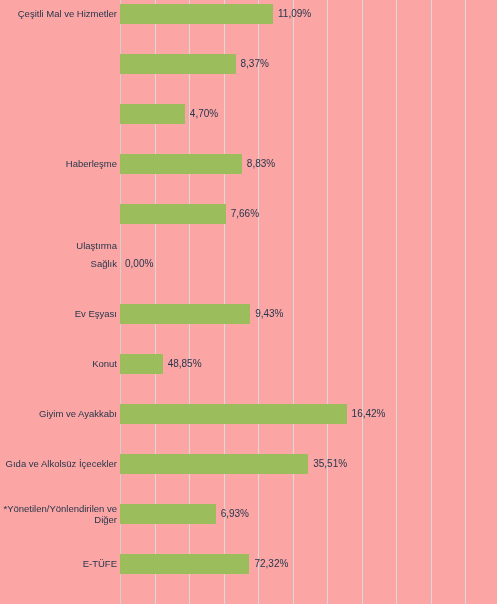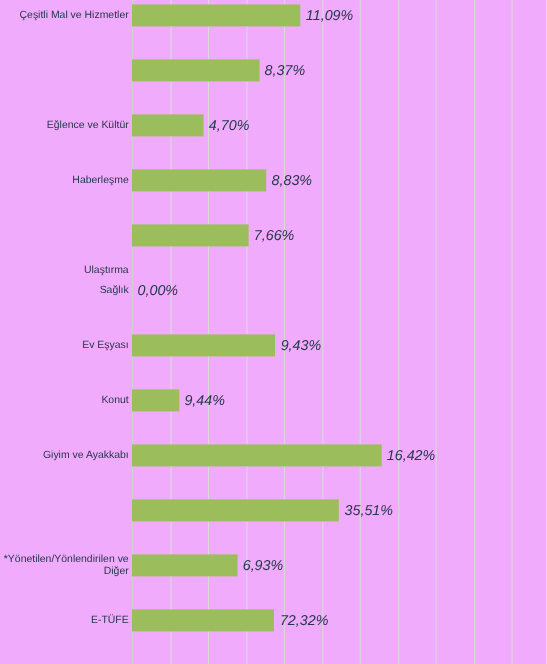--- a/index.html
+++ b/index.html
@@ -7,21 +7,21 @@
     padding: 0;
     background: #ffffff;
   }
   body {
     font-family: "Liberation Sans", sans-serif;
   }
   #chart-root {
     position: relative;
     width: 497px;
     height: 604px;
-    background: #f0abfc;
+    background: #fca5a5;
     overflow: hidden;
   }
   
   #plot-area {
     position: absolute;
     left: 120px;
     top: 0px;
     width: 345px;
     height: 604px;
   }
@@ -53,25 +53,24 @@
     white-space: pre-line;
   }
   .bar {
     position: absolute;
     left: 120px;
     height: 20px;
     background: #9cbd5c;
   }
   .bar-value {
     position: absolute;
-    font-size: 13px;
+    font-size: 10px;
     line-height: 11px;
     color: #26374b;
     white-space: nowrap;
-    font-style: italic;
   }
 </style>
 </head>
 <body>
 
 <div id="chart-root">
 
   <div id="plot-area">
       <div class="gridline axis" style="left: 0px;"></div>
       <div class="gridline" style="left: 34.5px;"></div>
@@ -89,21 +88,20 @@
       <div class="cat-row" style="top: 4px;">
         <div class="cat-label" style="top: 4.25px;">Çeşitli Mal ve Hizmetler</div>
         <div class="bar" style="width: 153.042px; top: 0px;"></div>
         <div class="bar-value" style="left: 278.042px; top: 4px;">11,09%</div>
       </div>
       <div class="cat-row" style="top: 54px;">
         <div class="bar" style="width: 115.506px; top: 0px;"></div>
         <div class="bar-value" style="left: 240.506px; top: 4px;">8,37%</div>
       </div>
       <div class="cat-row" style="top: 104px;">
-        <div class="cat-label" style="top: 4.25px;">Eğlence ve Kültür</div>
         <div class="bar" style="width: 64.86px; top: 0px;"></div>
         <div class="bar-value" style="left: 189.86px; top: 4px;">4,70%</div>
       </div>
       <div class="cat-row" style="top: 154px;">
         <div class="cat-label" style="top: 4.25px;">Haberleşme</div>
         <div class="bar" style="width: 121.854px; top: 0px;"></div>
         <div class="bar-value" style="left: 246.854px; top: 4px;">8,83%</div>
       </div>
       <div class="cat-row" style="top: 204px;">
         <div class="cat-label" style="top: 4.25px; margin-top: 32px;">Ulaştırma</div>
@@ -115,28 +113,29 @@
         <div class="bar-value" style="left: 125px; top: 4px;">0,00%</div>
       </div>
       <div class="cat-row" style="top: 304px;">
         <div class="cat-label" style="top: 4.25px;">Ev Eşyası</div>
         <div class="bar" style="width: 130.134px; top: 0px;"></div>
         <div class="bar-value" style="left: 255.134px; top: 4px;">9,43%</div>
       </div>
       <div class="cat-row" style="top: 354px;">
         <div class="cat-label" style="top: 4.25px;">Konut</div>
         <div class="bar" style="width: 42.642px; top: 0px;"></div>
-        <div class="bar-value" style="left: 167.642px; top: 4px;">9,44%</div>
+        <div class="bar-value" style="left: 167.642px; top: 4px;">48,85%</div>
       </div>
       <div class="cat-row" style="top: 404px;">
         <div class="cat-label" style="top: 4.25px;">Giyim ve Ayakkabı</div>
         <div class="bar" style="width: 226.596px; top: 0px;"></div>
         <div class="bar-value" style="left: 351.596px; top: 4px;">16,42%</div>
       </div>
       <div class="cat-row" style="top: 454px;">
+        <div class="cat-label" style="top: 4.25px;">Gıda ve Alkolsüz İçecekler</div>
         <div class="bar" style="width: 188.232px; top: 0px;"></div>
         <div class="bar-value" style="left: 313.232px; top: 4px;">35,51%</div>
       </div>
       <div class="cat-row" style="top: 504px;">
         <div class="cat-label" style="top: -1.5px;">*Yönetilen/Yönlendirilen ve
 Diğer</div>
         <div class="bar" style="width: 95.634px; top: 0px;"></div>
         <div class="bar-value" style="left: 220.634px; top: 4px;">6,93%</div>
       </div>
       <div class="cat-row" style="top: 554px;">

